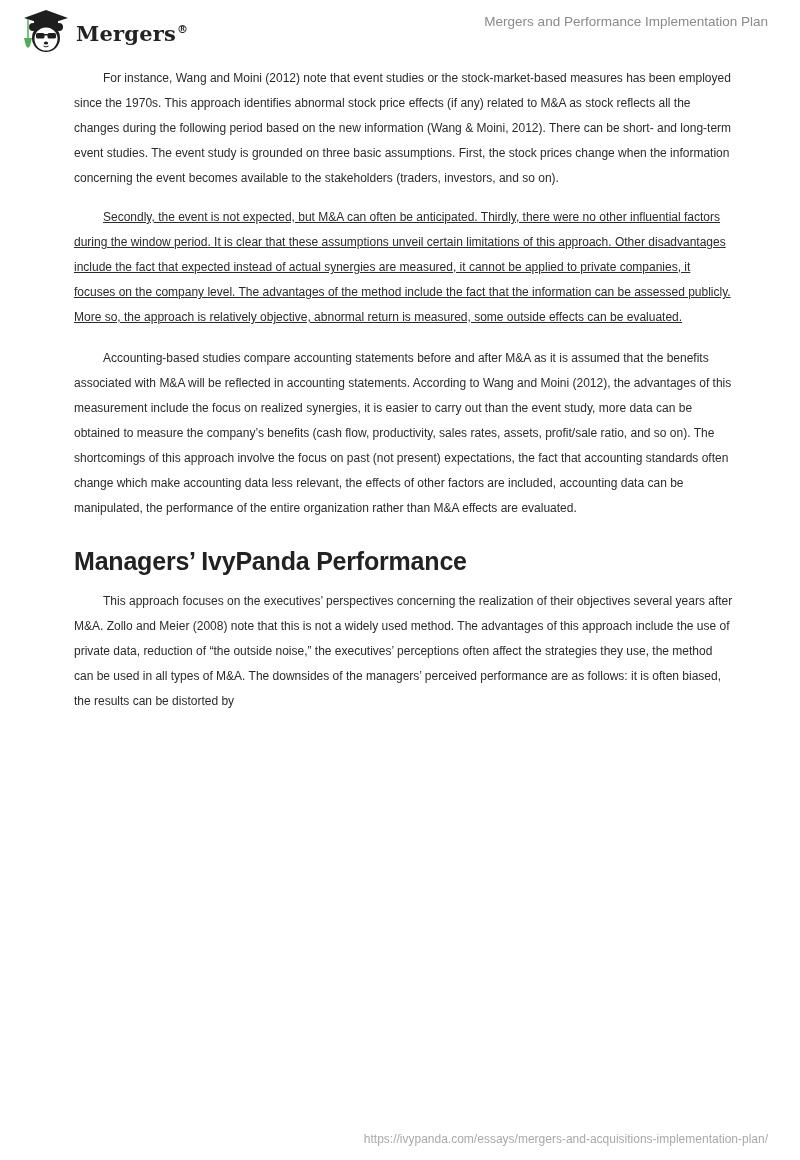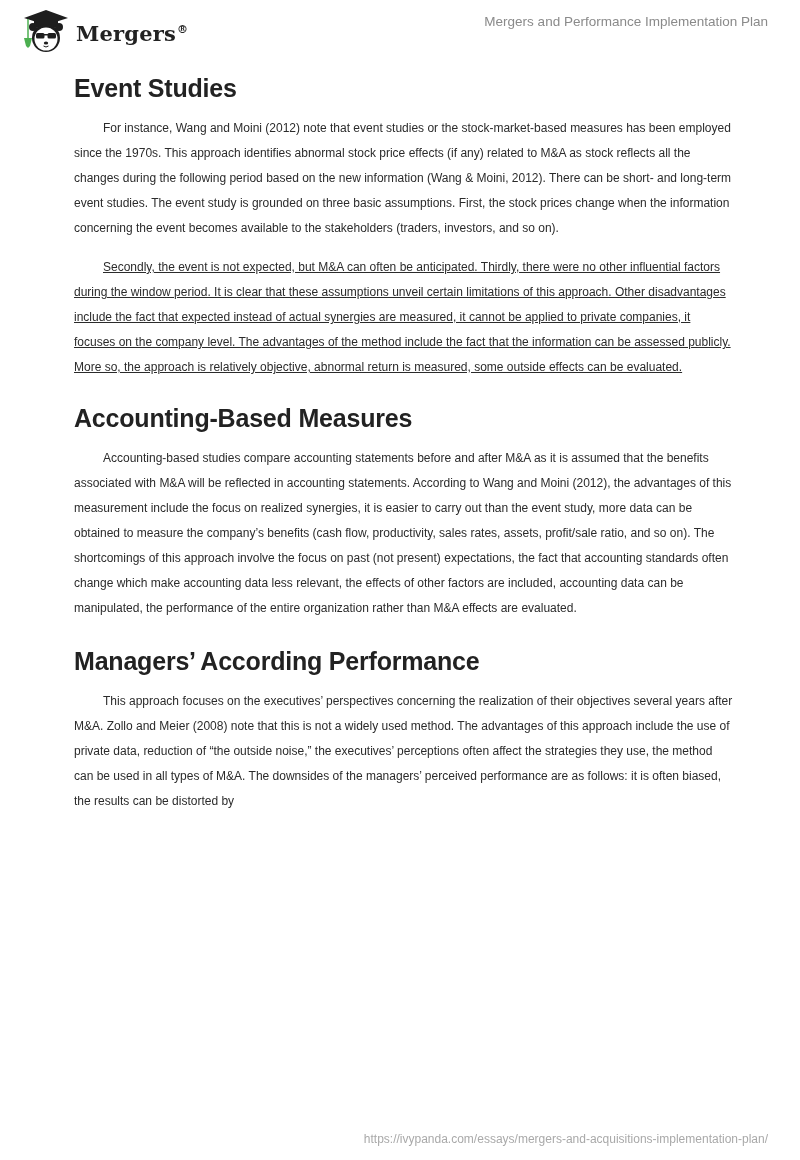--- a/index.html
+++ b/index.html
@@ -121,29 +121,27 @@
         <path d="M27.5,38 Q30,40 32.5,38" stroke="#1e1e1e" stroke-width="1" fill="none"></path>
       </svg>
     </span>
     <span class="logo-text"><span>Mergers</span><sup>®</sup></span>
   </div>
   <div class="doc-title">Mergers and Performance Implementation Plan</div>
 </header>
 
 <main class="content">
   <section class="sec-event">
-    <h2>Event Studies</h2>
     <p>For instance, Wang and Moini (2012) note that event studies or the stock-market-based measures has been employed since the 1970s. This approach identifies abnormal stock price effects (if any) related to M&amp;A as stock reflects all the changes during the following period based on the new information (Wang &amp; Moini, 2012). There can be short- and long-term event studies. The event study is grounded on three basic assumptions. First, the stock prices change when the information concerning the event becomes available to the stakeholders (traders, investors, and so on).</p>
     <p class="p-gap">Secondly, the event is not expected, but M&amp;A can often be anticipated. Thirdly, there were no other influential factors during the window period. It is clear that these assumptions unveil certain limitations of this approach. Other disadvantages include the fact that expected instead of actual synergies are measured, it cannot be applied to private companies, it focuses on the company level. The advantages of the method include the fact that the information can be assessed publicly. More so, the approach is relatively objective, abnormal return is measured, some outside effects can be evaluated.</p>
   </section>
 
   <section class="sec-accounting">
-    <h2>Accounting-Based Measures</h2>
     <p>Accounting-based studies compare accounting statements before and after M&amp;A as it is assumed that the benefits associated with M&amp;A will be reflected in accounting statements. According to Wang and Moini (2012), the advantages of this measurement include the focus on realized synergies, it is easier to carry out than the event study, more data can be obtained to measure the company’s benefits (cash flow, productivity, sales rates, assets, profit/sale ratio, and so on). The shortcomings of this approach involve the focus on past (not present) expectations, the fact that accounting standards often change which make accounting data less relevant, the effects of other factors are included, accounting data can be manipulated, the performance of the entire organization rather than M&amp;A effects are evaluated.</p>
   </section>
 
   <section class="sec-managers">
-    <h2>Managers’ According Performance</h2>
+    <h2>Managers’ IvyPanda Performance</h2>
     <p>This approach focuses on the executives’ perspectives concerning the realization of their objectives several years after M&amp;A. Zollo and Meier (2008) note that this is not a widely used method. The advantages of this approach include the use of private data, reduction of “the outside noise,” the executives’ perceptions often affect the strategies they use, the method can be used in all types of M&amp;A. The downsides of the managers’ perceived performance are as follows: it is often biased, the results can be distorted by</p>
   </section>
 </main>
 
 <footer class="page-footer">https://ivypanda.com/essays/mergers-and-acquisitions-implementation-plan/</footer>
 
 </body></html>

